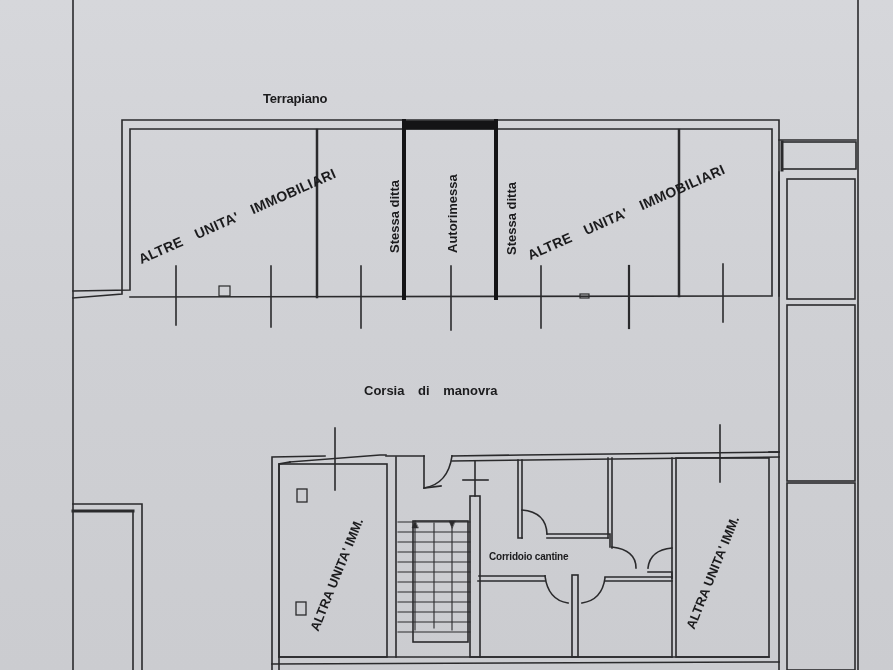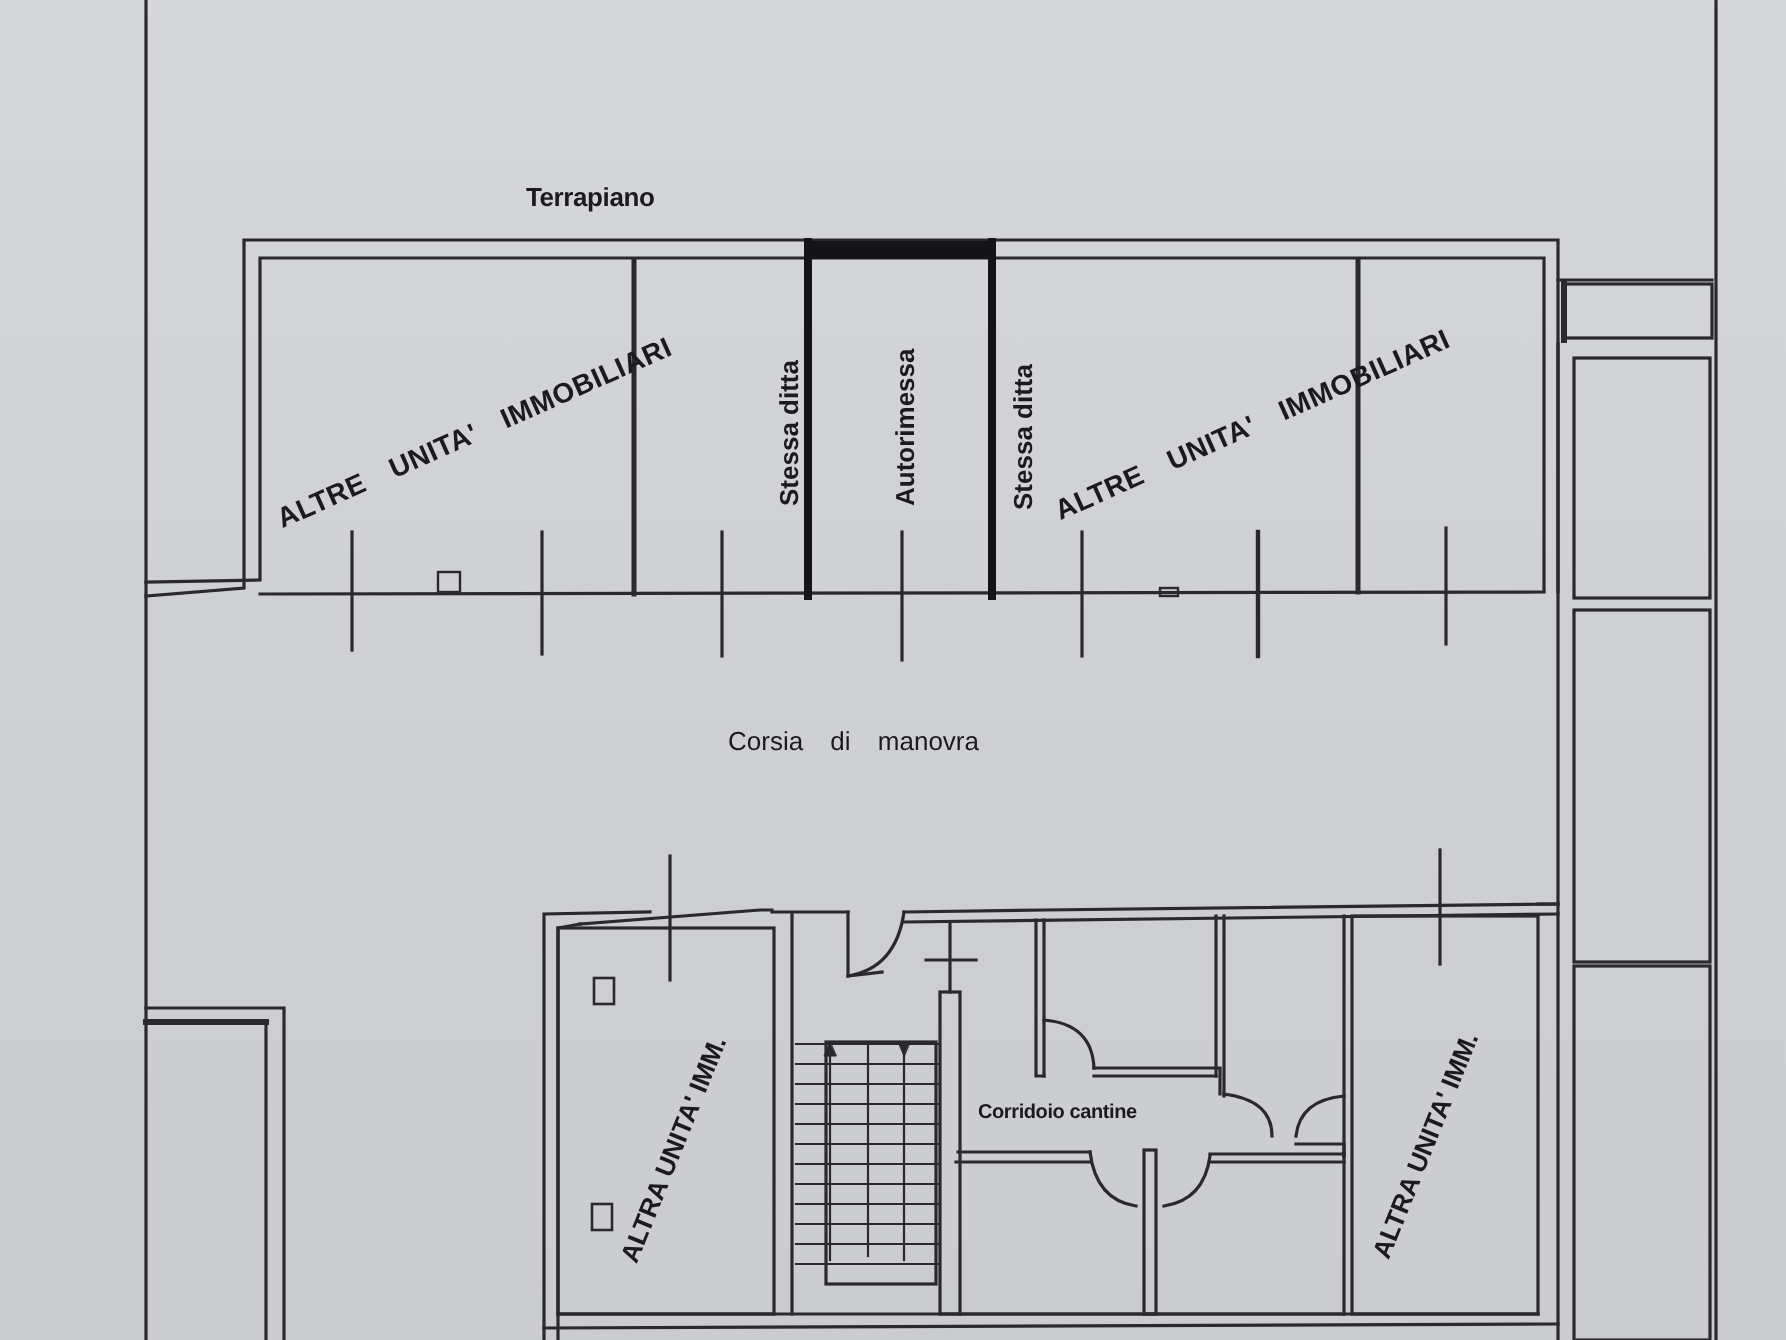--- a/index.html
+++ b/index.html
@@ -25,21 +25,21 @@
     }
     .lbl {
       position: absolute;
       font-family: "Liberation Sans", "DejaVu Sans", sans-serif;
       color: #1b1b1d;
       white-space: nowrap;
       line-height: 1;
       transform-origin: left bottom;
     }
     .lbl-terrapiano { left: 263px; top: 92px; font-size: 13px; font-weight: bold; letter-spacing: -0.2px; }
-    .lbl-corsia { left: 364px; top: 364px; font-size: 13px; font-weight: normal; word-spacing: 10px; }
+    .lbl-corsia { left: 364px; top: 384px; font-size: 13px; font-weight: bold; word-spacing: 10px; }
     .lbl-corridoio { left: 489px; top: 552px; font-size: 10px; font-weight: bold; letter-spacing: -0.2px; }
 
     .lbl-altre-left {
       left: 142px; top: 252px; font-size: 14px; font-weight: bold; letter-spacing: 0.3px; word-spacing: 10px;
       transform: rotate(-24deg);
     }
     .lbl-altre-right {
       left: 531px; top: 248px; font-size: 14px; font-weight: bold; letter-spacing: 0.3px; word-spacing: 10px;
       transform: rotate(-24deg);
     }

